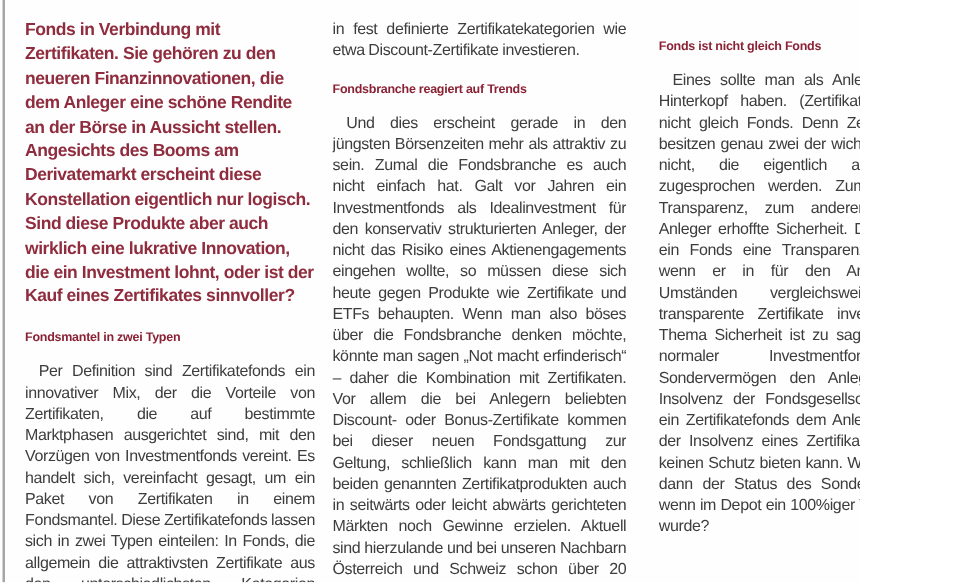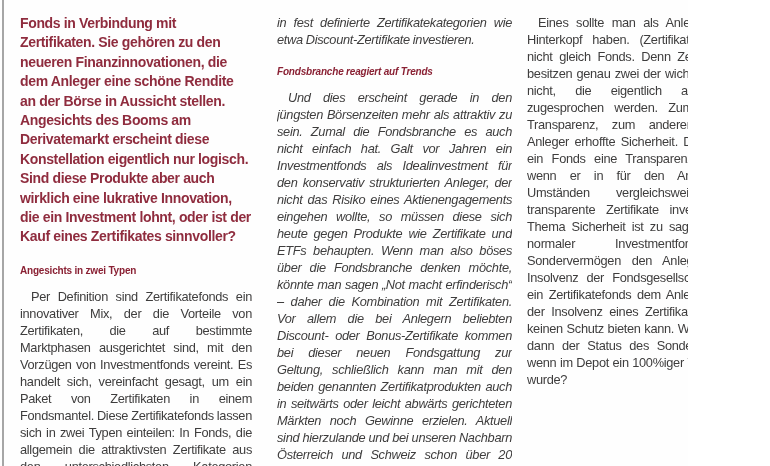--- a/index.html
+++ b/index.html
@@ -23,21 +23,21 @@
     height: 466px;
     background: #a6a6a6;
   }
   .col {
     position: absolute;
     top: 14px;
     bottom: 0;
     overflow: hidden;
   }
   .col-1 { left: 20px;  width: 232px; }
-  .col-2 { left: 277px; width: 235px; font-style: italic; }
+  .col-2 { left: 266px; width: 235px; }
   .col-3 { left: 527px; width: 233px; }
 
   .block { margin: 0; }
 
   .lead {
     font-size: 14px;
     font-weight: bold;
     line-height: 19.4px;
     letter-spacing: -0.35px;
     color: var(--lead-color, #8f2c3e);
@@ -63,24 +63,25 @@
   }
   .indent { text-indent: 11px; }
 </style>
 </head>
 <body>
 
 <div class="page" style="background: rgb(254, 254, 254);">
   <div class="edge-line" style="background: rgb(166, 166, 166);"></div>
   <div class="col col-1">
       <p class="block lead" lang="de">Fonds in Verbindung mit Zertifikaten. Sie gehören zu den neueren Finanzinnovationen, die dem Anleger eine schöne Rendite an der Börse in Aussicht stellen. Angesichts des Booms am Derivatemarkt erscheint diese Konstellation eigentlich nur logisch. Sind diese Produkte aber auch wirklich eine lukrative Innovation, die ein Investment lohnt, oder ist der Kauf eines Zertifikates sinnvoller?</p>
-      <h3 class="block heading" lang="de">Angesichts in zwei Typen</h3>
+      <h3 class="block heading" lang="de">Fondsmantel in zwei Typen</h3>
       <p class="block paragraph indent" lang="de">Per Definition sind Zertifikatefonds ein innovativer Mix, der die Vorteile von Zertifikaten, die auf bestimmte Marktphasen ausgerichtet sind, mit den Vorzügen von Investmentfonds vereint. Es handelt sich, vereinfacht gesagt, um ein Paket von Zertifikaten in einem Fondsmantel. Diese Zertifikatefonds lassen sich in zwei Typen einteilen: In Fonds, die allgemein die attraktivsten Zertifikate aus den unterschiedlichsten Kategorien auswählen, und in Fonds, die nur</p>
     </div>
   <div class="col col-2">
       <p class="block paragraph" lang="de">in fest definierte Zertifikatekategorien wie etwa Discount-Zertifikate investieren.</p>
       <h3 class="block heading" lang="de">Fondsbranche reagiert auf Trends</h3>
       <p class="block paragraph indent" lang="de">Und dies erscheint gerade in den jüngsten Börsenzeiten mehr als attraktiv zu sein. Zumal die Fondsbranche es auch nicht einfach hat. Galt vor Jahren ein Investmentfonds als Idealinvestment für den konservativ strukturierten Anleger, der nicht das Risiko eines Aktienengagements eingehen wollte, so müssen diese sich heute gegen Produkte wie Zertifikate und ETFs behaupten. Wenn man also böses über die Fondsbranche denken möchte, könnte man sagen „Not macht erfinderisch“ – daher die Kombination mit Zertifikaten. Vor allem die bei Anlegern beliebten Discount- oder Bonus-Zertifikate kommen bei dieser neuen Fondsgattung zur Geltung, schließlich kann man mit den beiden genannten Zertifikatprodukten auch in seitwärts oder leicht abwärts gerichteten Märkten noch Gewinne erzielen. Aktuell sind hierzulande und bei unseren Nachbarn Österreich und Schweiz schon über 20 Zertifikatefonds mit einem Gesamtvolumen von über 6,7 Mrd. Euro zugelassen.</p>
     </div>
   <div class="col col-3">
+      <h3 class="block heading" lang="de">Fonds ist nicht gleich Fonds</h3>
       <p class="block paragraph indent" lang="de">Eines sollte man als Anleger aber im Hinterkopf haben. (Zertifikate-)Fonds ist nicht gleich Fonds. Denn Zertifikatefonds besitzen genau zwei der wichtigen Vorteile nicht, die eigentlich allen Fonds zugesprochen werden. Zum einen die Transparenz, zum anderen die vom Anleger erhoffte Sicherheit. Denn wie soll ein Fonds eine Transparenz aufweisen, wenn er in für den Anleger unter Umständen vergleichsweise wenig transparente Zertifikate investiert? Zum Thema Sicherheit ist zu sagen, dass ein normaler Investmentfonds als Sondervermögen den Anleger vor der Insolvenz der Fondsgesellschaft schützt, ein Zertifikatefonds dem Anleger aber vor der Insolvenz eines Zertifikate-Emittenten keinen Schutz bieten kann. Was aber nützt dann der Status des Sondervermögens, wenn im Depot ein 100%iger Verlust erzielt wurde?</p>
     </div>
 </div>
 
 </body></html>

